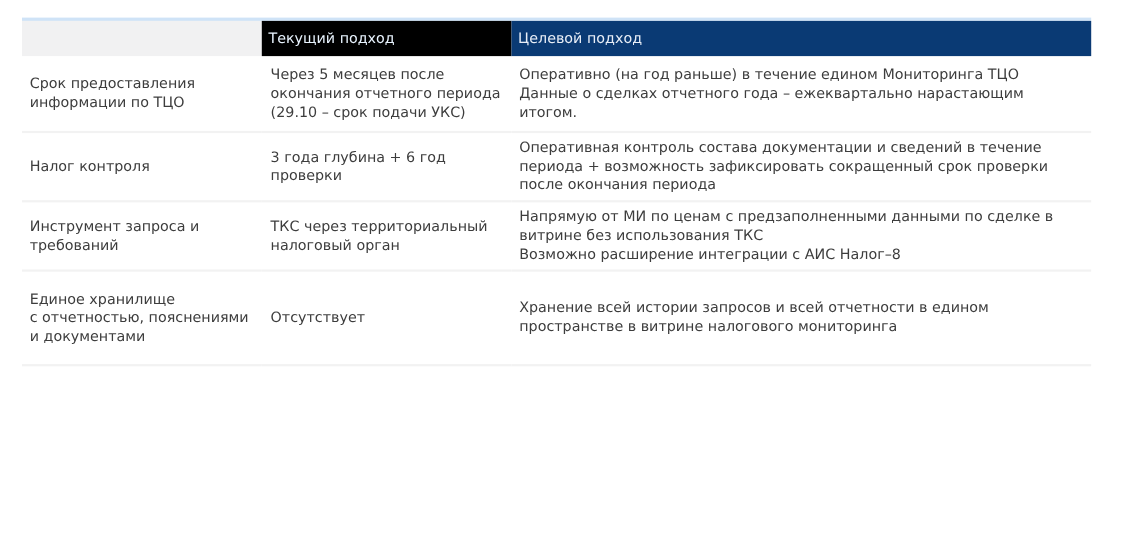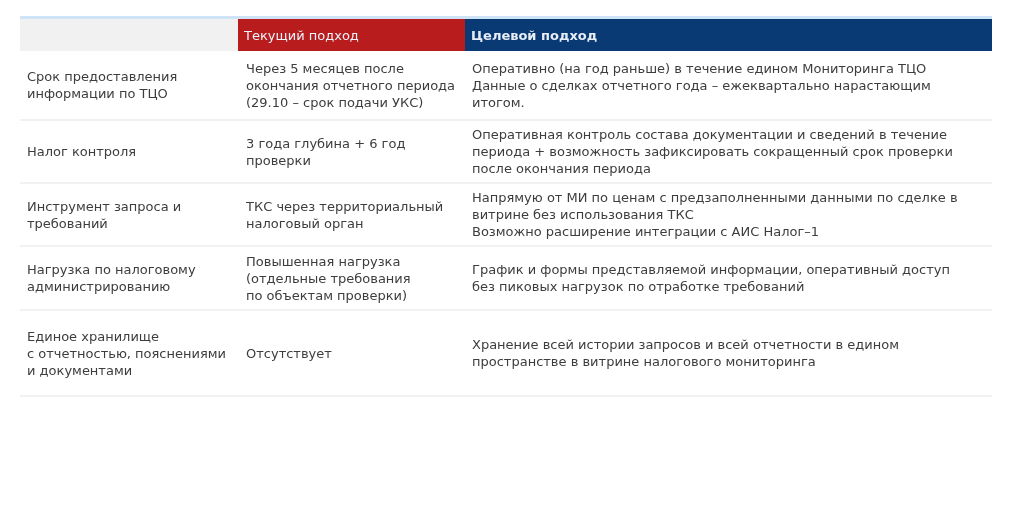--- a/index.html
+++ b/index.html
@@ -35,22 +35,22 @@
     col.c3 { width: 527px; }
     thead th {
       height: 32px;
       padding: 0 6px;
       text-align: left;
       font-weight: normal;
       font-size: 13px;
       vertical-align: middle;
     }
     th.h-empty { background: #f1f1f2; }
-    th.h-current { background: #b91c1c; color: #e9f4ff; }
-    th.h-target { background: #0a3a74; color: #e8eef7; font-weight: bold; }
+    th.h-current { background: #000000; color: #e9f4ff; }
+    th.h-target { background: #0a3a74; color: #e8eef7; }
     tbody td {
       font-size: 13px;
       line-height: 17px;
       padding: 3px 6px;
       vertical-align: middle;
       border-bottom: 2px solid #f2f2f2;
       color: #3d3d3d;
       white-space: pre-line;
     }
     tbody td.c-label { padding-left: 7px; margin-left: 20px; }
@@ -101,30 +101,21 @@
 периода + возможность зафиксировать сокращенный срок проверки
 после окончания периода</td>
       </tr>
       <tr class="r4">
         <td class="c-label">Инструмент запроса и
 требований</td>
         <td class="c-current">ТКС через территориальный
 налоговый орган</td>
         <td class="c-target">Напрямую от МИ по ценам с предзаполненными данными по сделке в
 витрине без использования ТКС
-Возможно расширение интеграции с АИС Налог–1</td>
-      </tr>
-      <tr class="r6">
-        <td class="c-label">Нагрузка по налоговому
-администрированию</td>
-        <td class="c-current">Повышенная нагрузка
-(отдельные требования
-по объектам проверки)</td>
-        <td class="c-target">График и формы представляемой информации, оперативный доступ
-без пиковых нагрузок по отработке требований</td>
+Возможно расширение интеграции с АИС Налог–8</td>
       </tr>
       <tr class="r7">
         <td class="c-label">Единое хранилище
 с отчетностью, пояснениями
 и документами</td>
         <td class="c-current">Отсутствует</td>
         <td class="c-target">Хранение всей истории запросов и всей отчетности в едином
 пространстве в витрине налогового мониторинга</td>
       </tr>
     </tbody>

